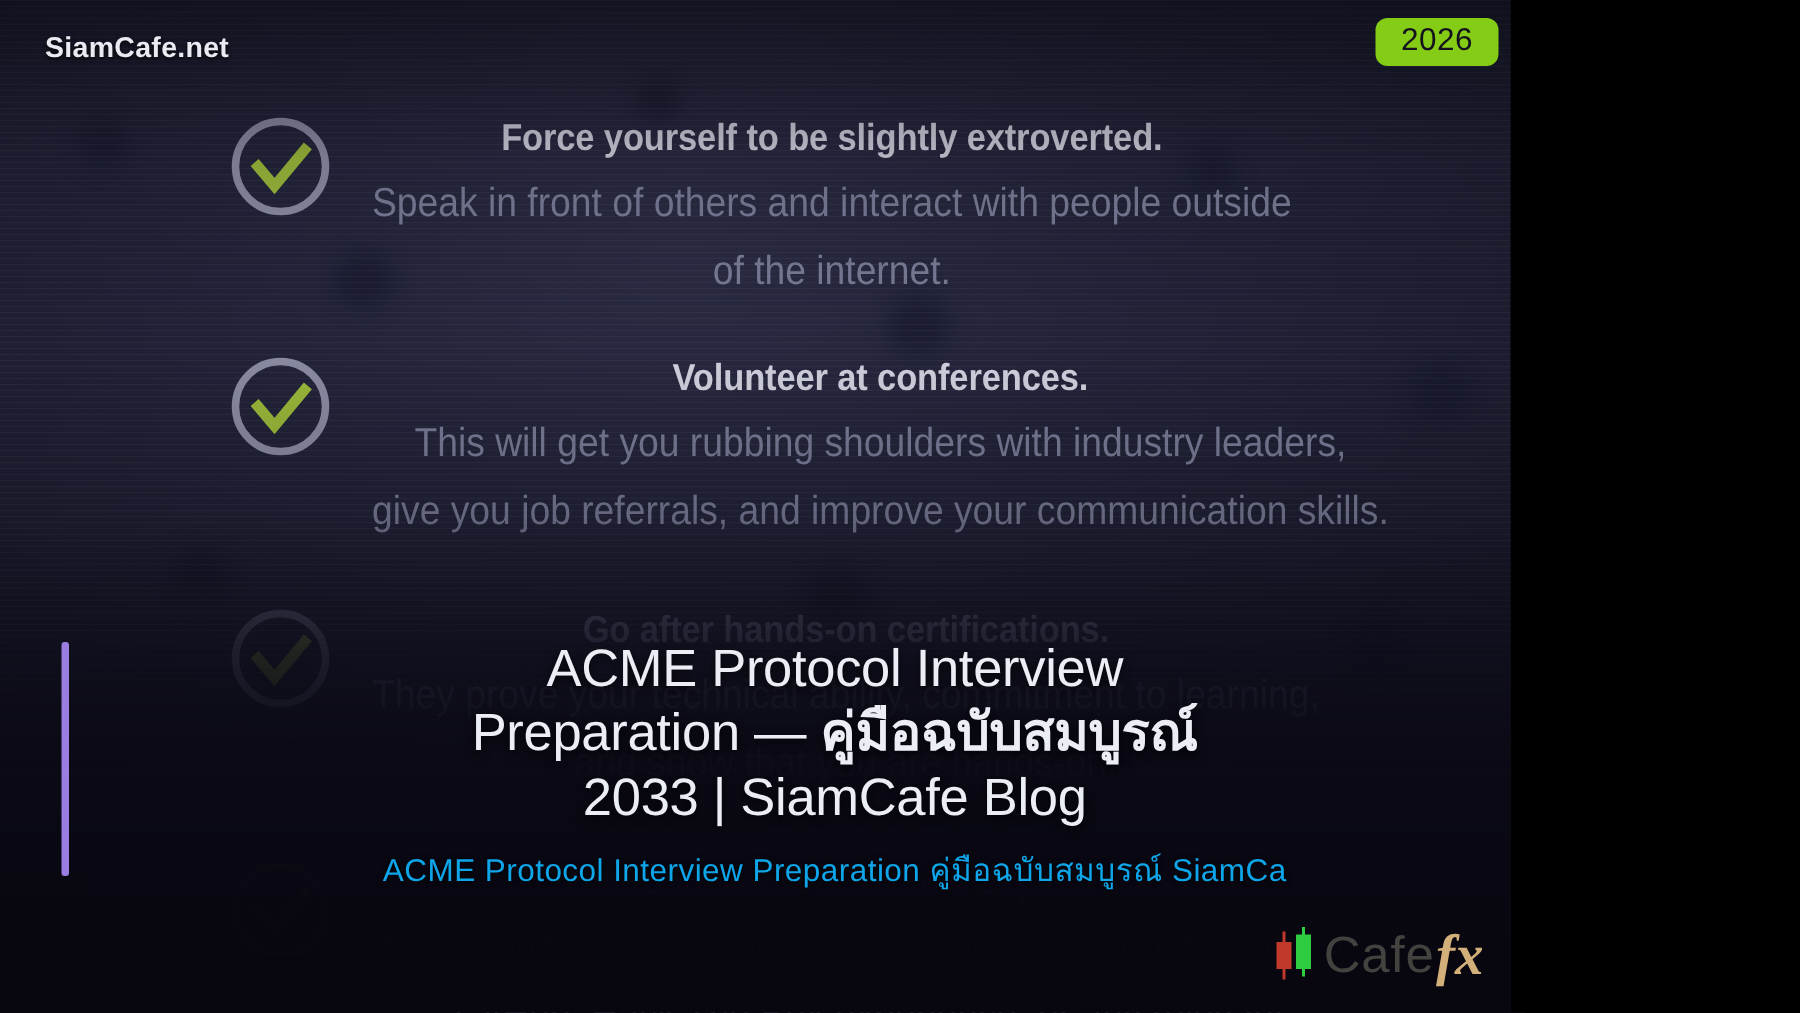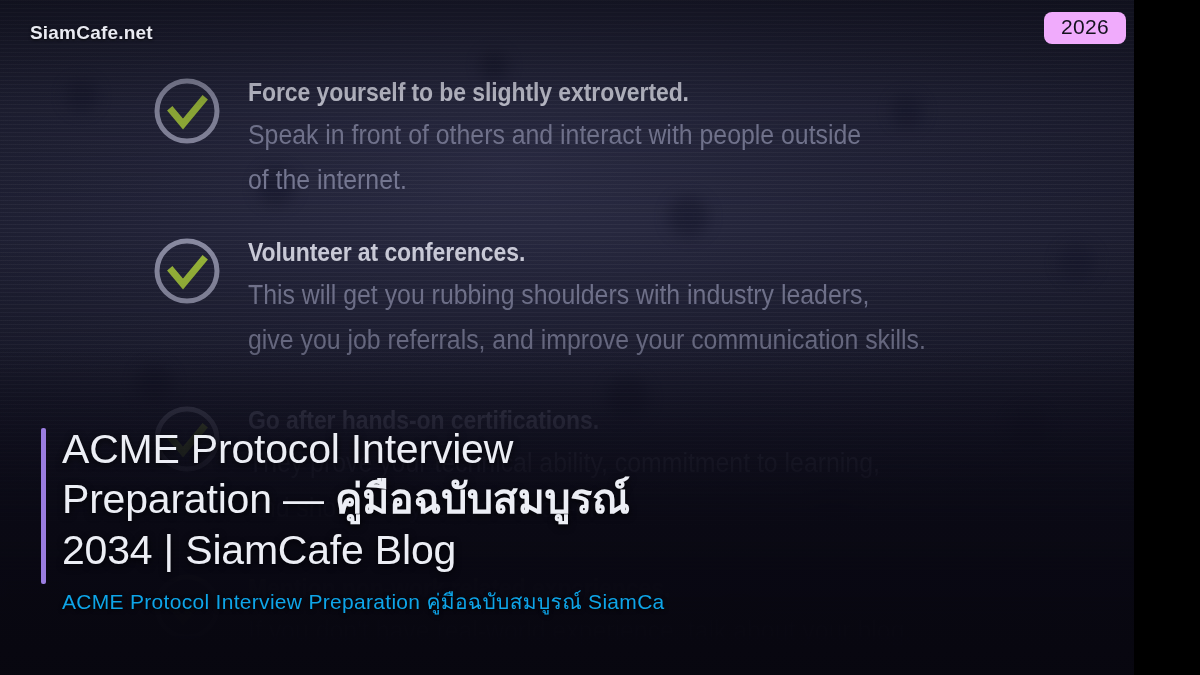--- a/index.html
+++ b/index.html
@@ -2,25 +2,26 @@
 <html><head>
 <meta charset="utf-8">
 <style>
   html, body {
     margin: 0;
     padding: 0;
     background: #000;
   }
   #stage {
     position: relative;
-    width: 1134px;
+    width: 1007px;
     height: 675px;
     overflow: hidden;
     background: #1b1b2e;
     font-family: "Liberation Sans", sans-serif;
+    text-align: center;
     -webkit-font-smoothing: antialiased;
   }
 
   
   .bg-base {
     position: absolute;
     inset: 0;
     background:
       radial-gradient(ellipse 70% 60% at 45% 25%, #2b2c44 0%, #222338 45%, #191a2b 100%);
   }
@@ -133,21 +134,21 @@
     left: 30px; top: 22px;
     font-size: 19px;
     font-weight: 700;
     color: #e9eaf2;
     letter-spacing: .2px;
     text-shadow: 0 1px 3px rgba(0,0,0,.85);
   }
   .year-badge {
     position: absolute;
     right: 8px; top: 12px;
-    background: #f0abfc;
+    background: #84cc16;
     color: #14121d;
     font-size: 21px;
     font-weight: 400;
     padding: 3px 17px 5px 17px;
     border-radius: 8px;
     letter-spacing: .3px;
   }
 
   
   .headline-wrap {
@@ -159,21 +160,21 @@
   .accent-bar {
     position: absolute;
     left: 0; top: 4px;
     width: 5px; height: 156px;
     background: #9a7de0;
     border-radius: 2px;
   }
   .headline {
     margin: 0;
     padding-left: 21px;
-    font-size: 41px;
+    font-size: 35px;
     font-weight: 400;
     line-height: 1.23;
     color: #eceef5;
     letter-spacing: -0.2px;
     text-shadow: 0 2px 7px rgba(0,0,0,.85);
   }
   .headline .th { font-weight: 700; margin-top: 44px; }
   .subline {
     margin: 10px 0 0 0;
     padding-left: 21px;
@@ -287,19 +288,29 @@
   <div class="headline-scrim"></div>
 
   <div class="site-name">SiamCafe.net</div>
   <div class="year-badge">2026</div>
 
   <div class="headline-wrap">
     <div class="accent-bar"></div>
     <h1 class="headline">
       <span>ACME Protocol Interview</span><br>
       <span>Preparation — </span><span class="th">คู่มือฉบับสมบูรณ์</span><br>
-      <span>2034 | SiamCafe Blog</span>
+      <span>2033 | SiamCafe Blog</span>
     </h1>
     <p class="subline">ACME Protocol Interview Preparation คู่มือฉบับสมบูรณ์ SiamCa</p>
   </div>
 
+  <div class="brand">
+    <svg class="brand-candles" width="30" height="40" viewBox="0 0 30 40">
+      <line x1="8" y1="4" x2="8" y2="36" stroke="#c0392b" stroke-width="2"></line>
+      <rect x="3" y="11" width="10" height="18" fill="#c0392b"></rect>
+      <line x1="21" y1="1" x2="21" y2="34" stroke="#2ecc40" stroke-width="2"></line>
+      <rect x="16" y="6" width="10" height="23" fill="#2ecc40"></rect>
+    </svg>
+    <span class="brand-cafe">Cafe</span>
+    <span class="brand-fx">fx</span>
+  </div>
 
 </div>
 
 </body></html>

